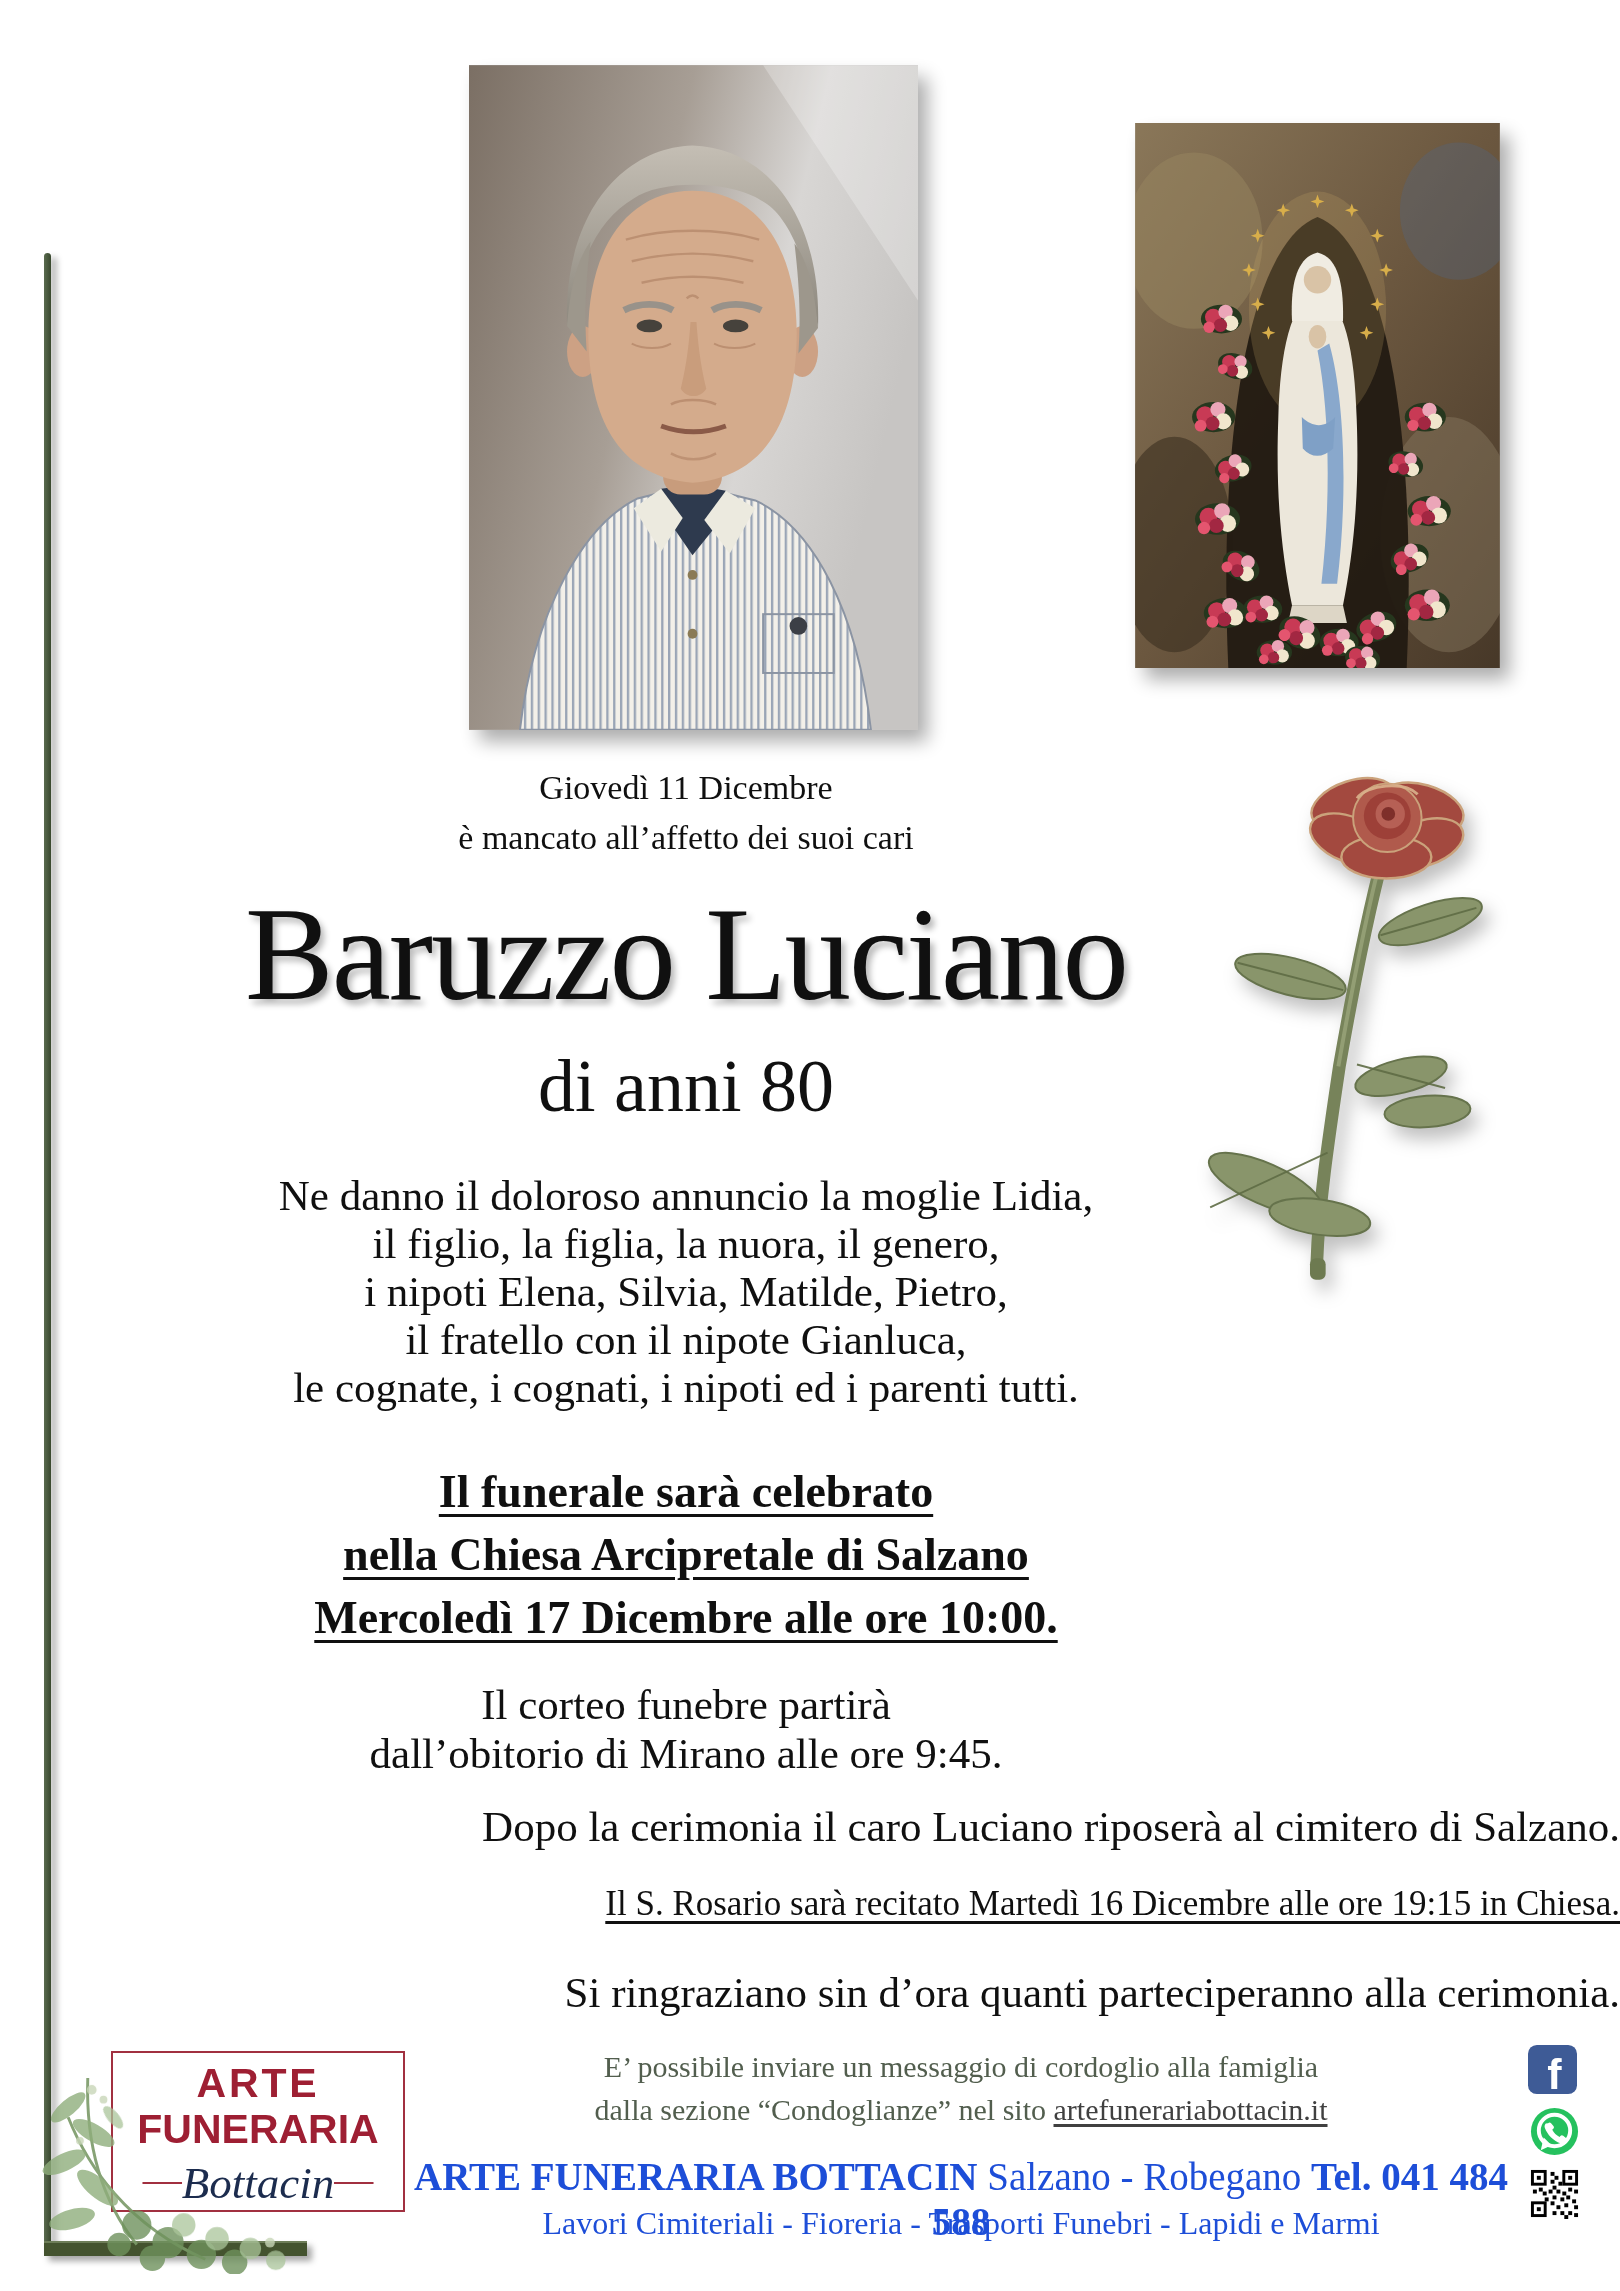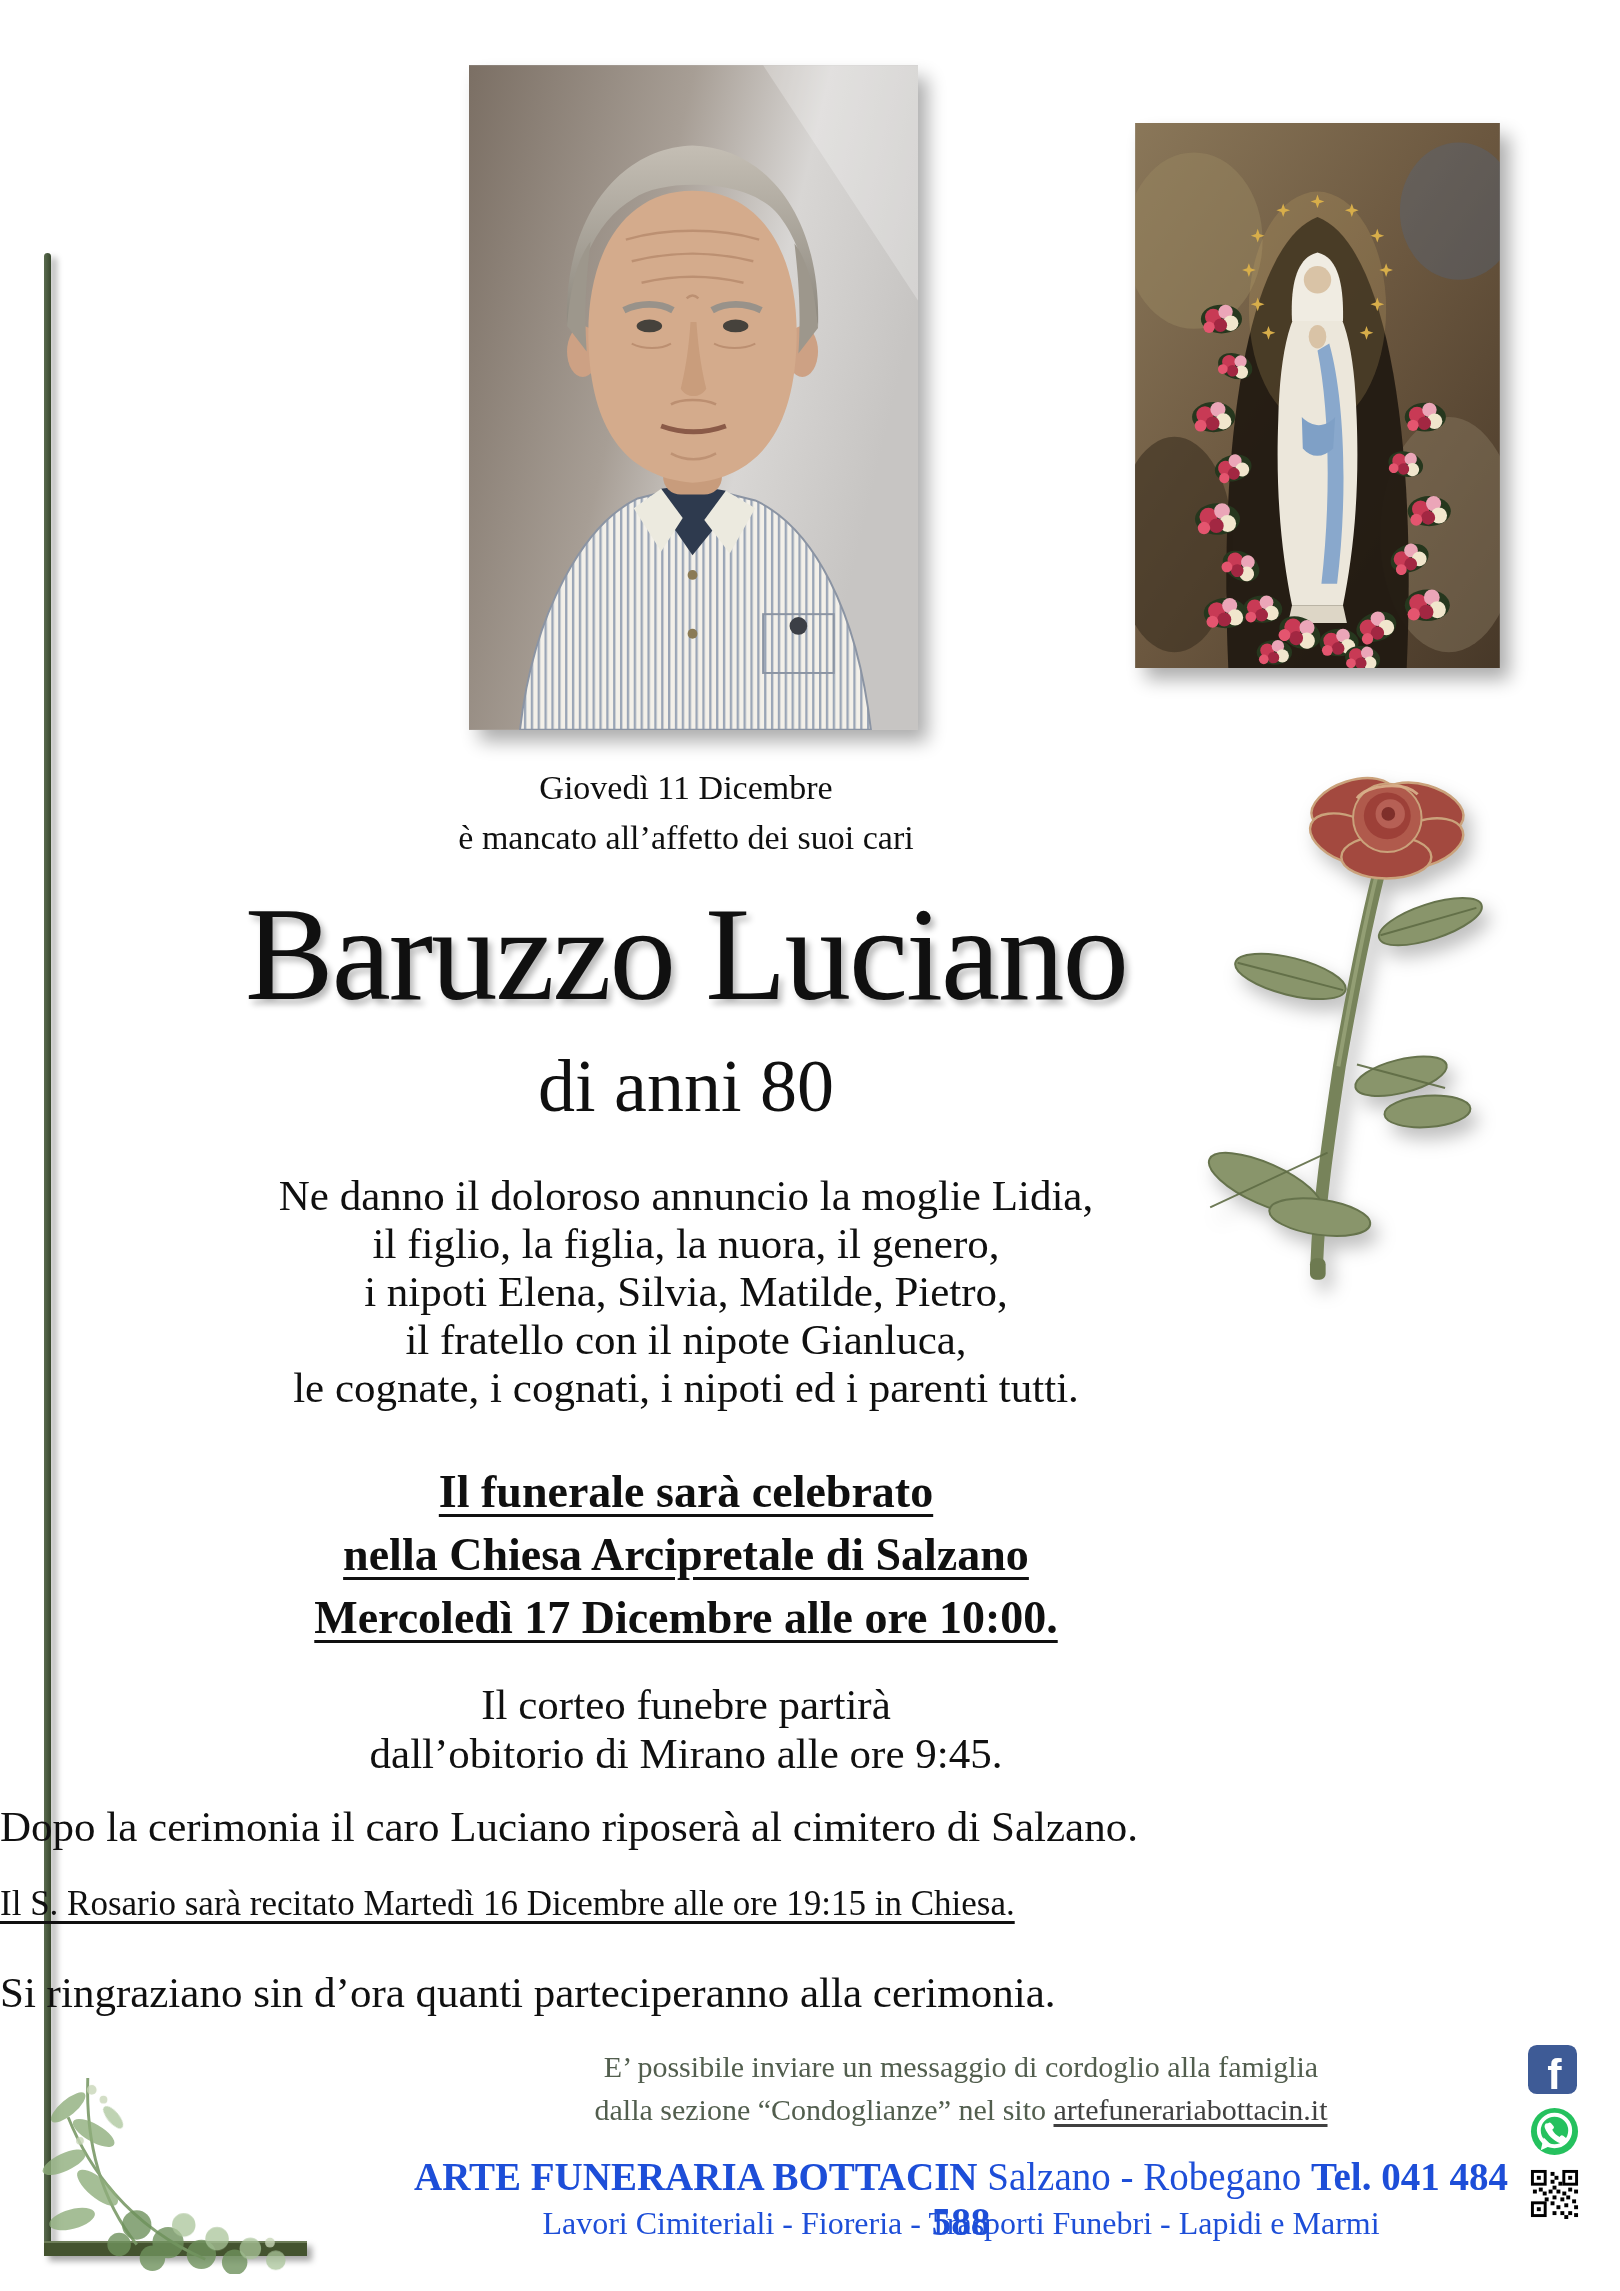--- a/index.html
+++ b/index.html
@@ -16,21 +16,21 @@
          border-top:2px solid #6d7d58;box-shadow:4.9px 4.9px 5.9px rgba(0,0,0,.35);}
 
   
   .photo{box-shadow:9.8px 11.8px 17.6px rgba(0,0,0,.33);background:#ccc;}
   #portrait{left:469px;top:65px;width:449px;height:665px;}
   #madonna{left:1135px;top:123px;width:365px;height:545px;}
   #rose{left:1171px;top:753px;width:323px;height:529px;filter:drop-shadow(7.8px 11.8px 8.8px rgba(0,0,0,.25));}
 
   
   .col{left:0;width:1372px;text-align:center;}
-  .full{left:0;width:1620px;text-align:left;}
+  .full{left:0;width:1620px;text-align:right;}
   #date-block{top:763px;font-size:34px;line-height:50px;}
   #deceased-name{top:885px;font-size:133px;line-height:139px;letter-spacing:-2px;
                  text-shadow:3.9px 4.9px 5.9px rgba(0,0,0,.28);}
   #age-line{top:1045px;font-size:74px;line-height:82px;}
   #announcement{top:1172px;font-size:43px;line-height:48px;}
   #funeral{top:1460px;font-size:46px;line-height:63px;font-weight:700;}
   #funeral .ul{text-decoration:underline;text-decoration-thickness:2.9px;text-underline-offset:6.9px;}
   #procession{top:1680px;font-size:43px;line-height:49px;}
   #after-line{top:1802px;font-size:43px;}
   #rosary-line{top:1884px;font-size:35px;}
@@ -309,20 +309,25 @@
       </g>
       <g fill="#c9d6b8" opacity="0.8">
         <circle cx="64" cy="12" r="5"></circle>
           <circle cx="76" cy="22" r="4"></circle>
           <circle cx="52" cy="64" r="4"></circle>
         <circle cx="246" cy="168" r="5"></circle>
           <circle cx="270,188" r="0"></circle>
       </g>
     </svg>
   </div>
+  <div class="abs" id="logo-box">
+    <div class="l1">ARTE</div>
+    <div class="l2">FUNERARIA</div>
+    <div class="scr"><span class="dash">—</span><span>Bottacin</span><span class="dash">—</span></div>
+  </div>
 
   <div class="abs" id="fb-icon">
     <span>f</span>
   </div>
   <div class="abs" id="wa-icon">
     <svg width="51" height="51" viewBox="0 0 52 52">
       <circle cx="26" cy="26" r="24" fill="#25c15e"></circle>
       <circle cx="26" cy="25" r="16" fill="none" stroke="#ffffff" stroke-width="4"></circle>
       <path d="M12,45 L15,32 L23,40 Z" fill="#ffffff"></path>
       <path d="M19.5,17.5 c0.9-0.9 2.2-0.9 3,0 l2.4,2.8 c0.8,0.9 0.7,2.1-0.2,2.9 l-1,0.9 c1.7,3.2 4.2,5.7 7.4,7.4 l0.9-1 c0.8-0.9 2-1 2.9-0.2 l2.8,2.4 c0.9,0.8 0.9,2.1 0,3 l-1.4,1.4 c-1.1,1.1-2.8,1.5-4.3,1 -7.4-2.8-13.1-8.5-15.9-15.9 -0.5-1.5-0.1-3.2,1-4.3 Z" fill="#ffffff"></path>

